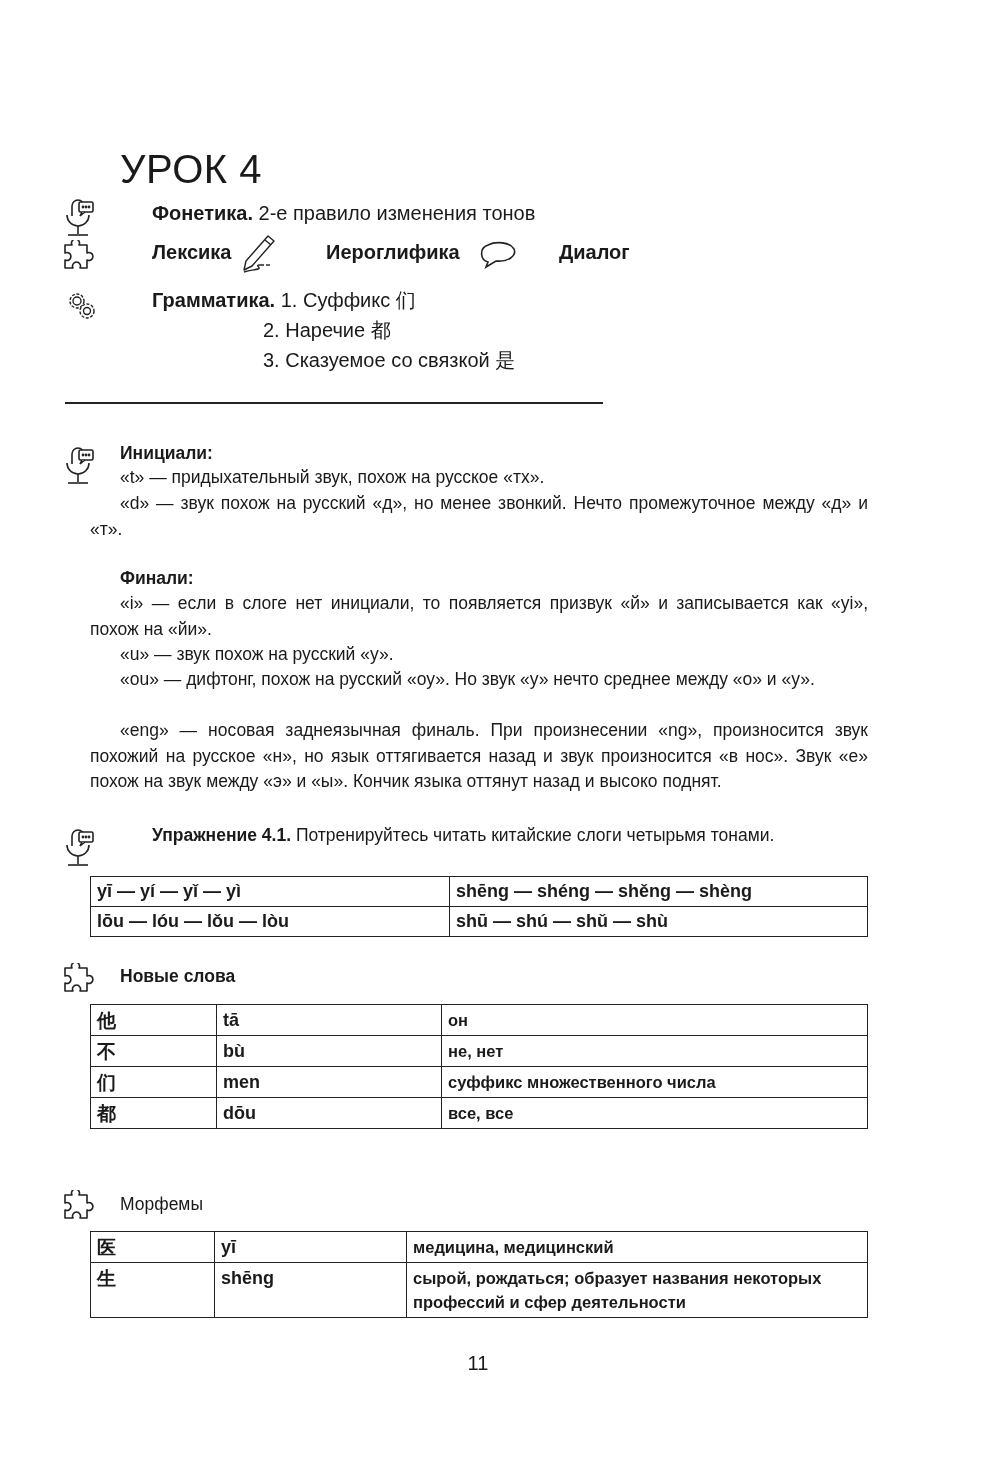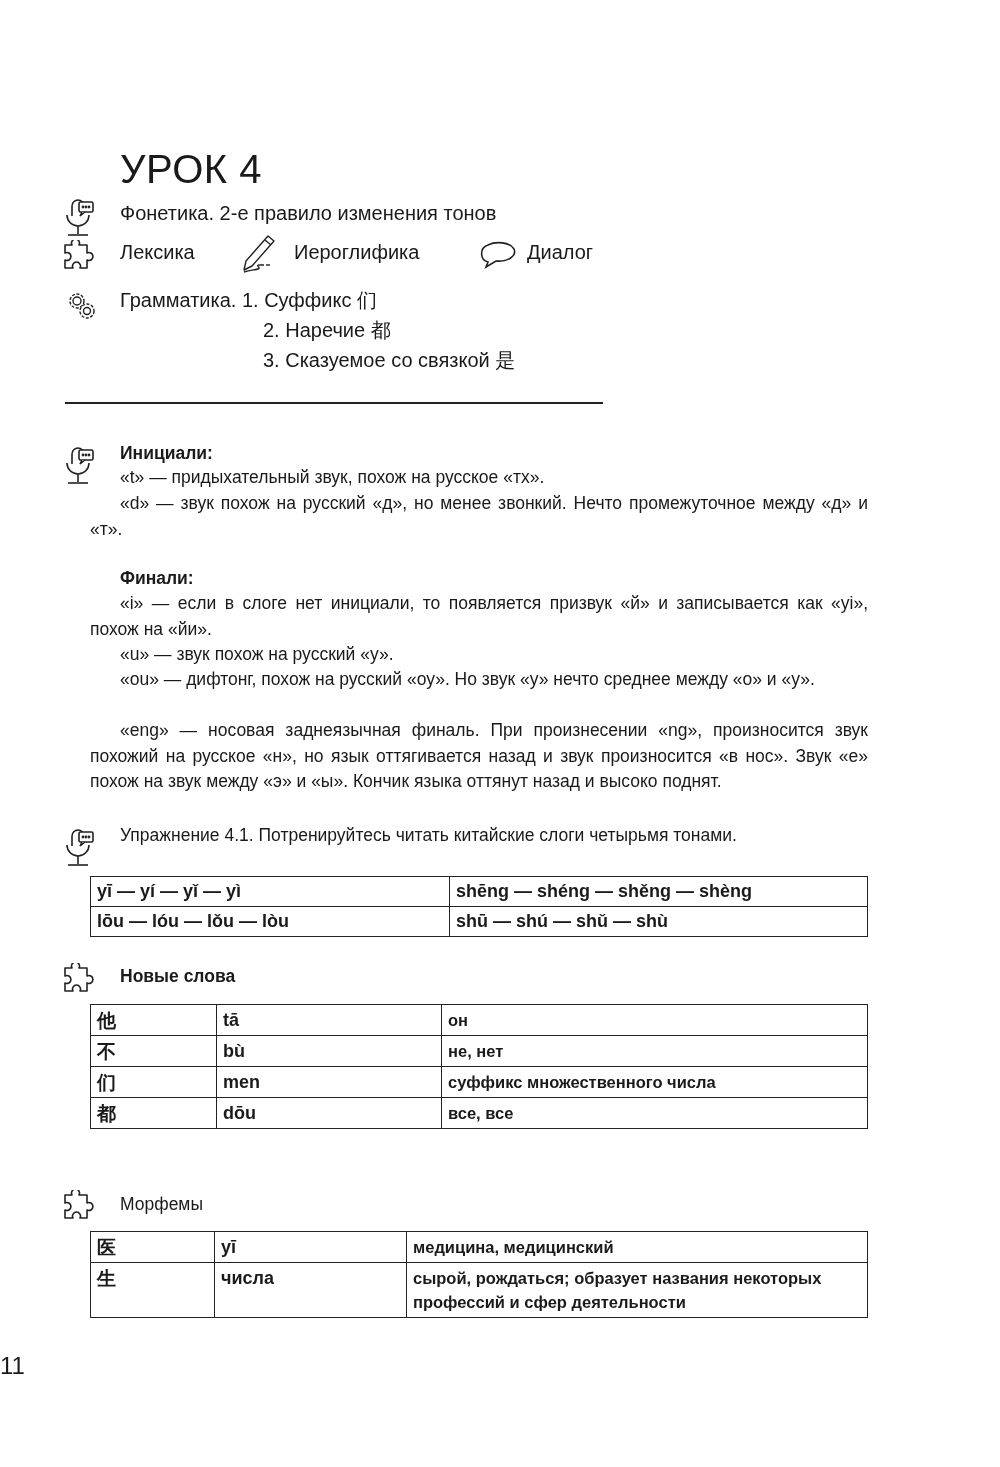--- a/index.html
+++ b/index.html
@@ -1,36 +1,36 @@
 <!DOCTYPE html>
 <html><head>
 <meta charset="utf-8">
 <style>
   html,body{margin:0;padding:0;background:#ffffff;}
   body{width:1000px;height:1467px;position:relative;overflow:hidden;
        font-family:"Liberation Sans","DejaVu Sans",sans-serif;color:#1a1a1a;}
   .abs{position:absolute;}
   .title{left:120px;top:145px;font-size:40px;font-weight:normal;letter-spacing:0.5px;line-height:48px;}
   .hdr{font-size:20px;line-height:26px;white-space:nowrap;}
-  .b{font-weight:normal;}
+  .b{font-weight:bold;margin-left:32px;}
   .icon{position:absolute;}
   .icon svg{display:block;}
   .divider{left:65px;top:402px;width:538px;height:0;border-top:2px solid #222;}
   .body{font-size:17.5px;line-height:25.5px;}
   .para{position:absolute;left:90px;width:778px;text-align:justify;}
   .para .ind{display:inline-block;width:30px;}
   .bh{position:absolute;left:120px;font-size:17.5px;font-weight:bold;line-height:25px;}
   table{position:absolute;border-collapse:collapse;font-size:18px;}
   td{border:1.5px solid #222;padding:0 6px;vertical-align:top;font-weight:bold;}
   .t1 td{height:29px;line-height:29px;}
   .t2 td{height:30px;line-height:30px;}
   .t2 td.ru, .t3 td.ru{font-size:16.5px;}
   .t3 td{line-height:24px;padding-top:3px;padding-bottom:3px;}
   .cn{font-family:"DejaVu Sans",sans-serif;font-size:19px;}
-  .pagenum{left:0;width:956px;top:1352px;font-size:24px;}
+  .pagenum{left:0;width:956px;top:1352px;text-align:center;font-size:20px;}
 </style>
 </head>
 <body>
 
 <div class="abs title">УРОК 4</div>
 
 <div class="icon" style="left:62px;top:198px;">
   <svg width="36" height="40" viewBox="0 0 36 40" fill="none" stroke="#222" stroke-width="1.6">
     <path d="M10 18 V8 a6 6 0 0 1 12 0"></path>
     <path d="M5 17 a11 11 0 0 0 22 0"></path>
@@ -184,19 +184,19 @@
 
 <table class="t3" style="left:90px;top:1231px;width:778px;">
   <tbody>
       <tr>
     <td class="cn" style="width:111px;">医</td>
     <td style="width:179px;margin-top:28px;">yī</td>
     <td class="ru">медицина, медицинский</td>
   </tr>
   <tr>
     <td class="cn">生</td>
-    <td>числа</td>
+    <td>shēng</td>
     <td class="ru">сырой, рождаться; образует названия некоторых профессий и сфер деятельности</td>
   </tr>
 </tbody>
   </table>
 
 <div class="abs pagenum">11</div>
 
 </body></html>

